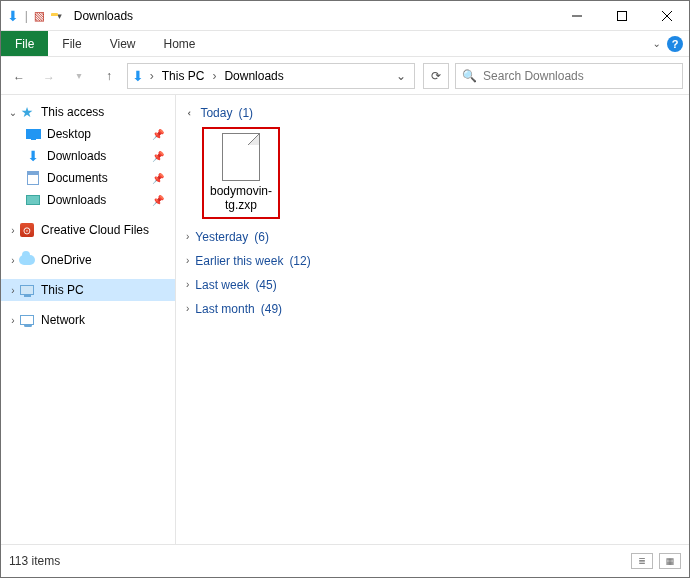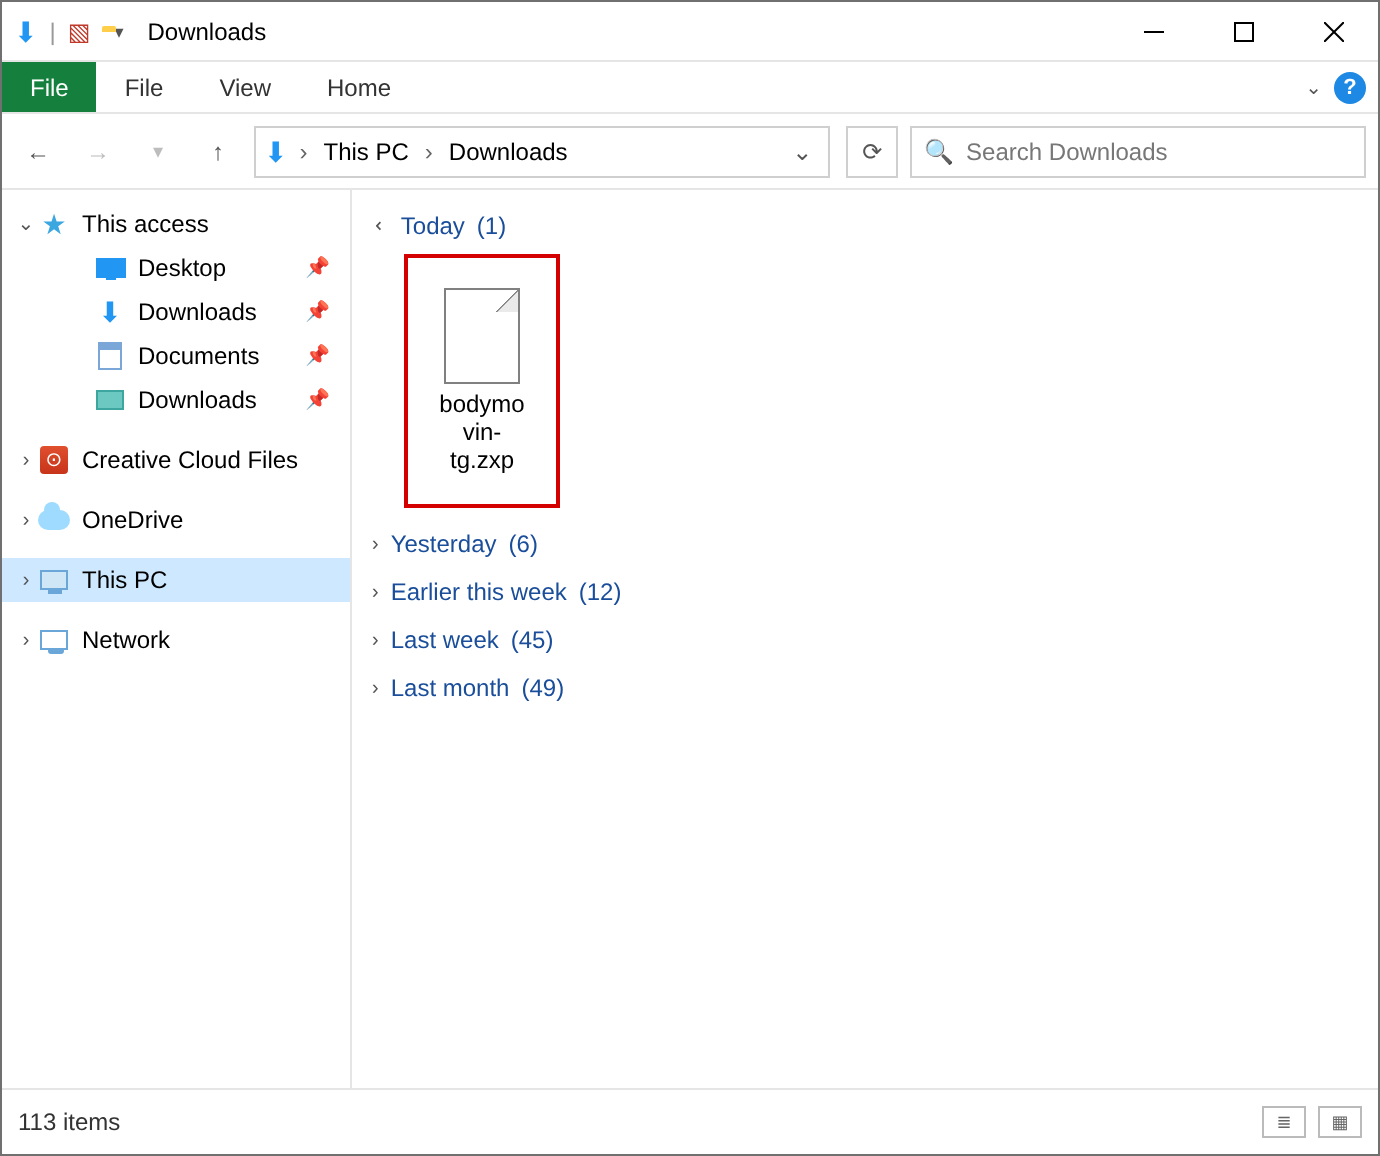--- a/index.html
+++ b/index.html
@@ -37,30 +37,30 @@
   
   .body { flex: 1; display: flex; min-height:0; }
   .sidebar { width: 175px; border-right: 1px solid #e5e5e5; padding: 6px 0; overflow:hidden; }
   .side-group { margin-bottom: 8px; }
   .side-item { display:flex; align-items:center; height:22px; padding-left: 6px; position:relative; }
   .side-item .caret { width:12px; text-align:center; color:#555; font-size:10px; }
   .side-item .caret.empty { color:transparent; }
   .side-item .ic { width:16px; height:16px; margin-right:6px; display:flex; align-items:center; justify-content:center; }
   .side-item.sel { background:#cde8ff; }
   .side-item .pin { margin-left:auto; margin-right:10px; color:#777; font-size:10px; }
-  .sub .side-item { padding-left: 34px; }
+  .sub .side-item { padding-left: 12px; }
   
   .content { flex:1; padding: 6px 10px; overflow:auto; }
   .group-header { display:flex; align-items:center; gap:6px; color:#1a4e9a; padding: 5px 0; }
   .group-header.open .chev { transform: rotate(90deg) translateY(-1px); }
   .group-header .chev { color:#555; font-size:10px; display:inline-block; }
   .group-header .cnt { color:#1a4e9a; }
   .file-grid { padding: 2px 0 6px 16px; display:flex; flex-wrap:wrap; }
   .file-item { width: 78px; display:flex; flex-direction:column; align-items:center; text-align:center; gap:4px; padding:4px; }
-  .file-item.hi { border: 2.5px solid #d40000; padding:15px; }
+  .file-item.hi { border: 2.5px solid #d40000; padding:4px; }
   .file-page { width:38px; height:48px; border:1px solid #808080; position:relative; background:#fff; }
   .file-page::after { content:""; position:absolute; top:0; right:0; width:11px; height:11px; background:linear-gradient(135deg,#fff 0 49%,#808080 50% 52%,#eaeaea 53% 100%); }
   .file-label { word-break: break-word; line-height:1.15; color:#000; }
   
   
   .statusbar { height:33px; border-top:1px solid #e5e5e5; display:flex; align-items:center; padding:0 8px; color:#333; }
   .statusbar .views { margin-left:auto; display:flex; gap:6px; color:#666; }
   .viewbtn { width:22px; height:16px; border:1px solid #bbb; display:flex; align-items:center; justify-content:center; font-size:9px; }
 
   

